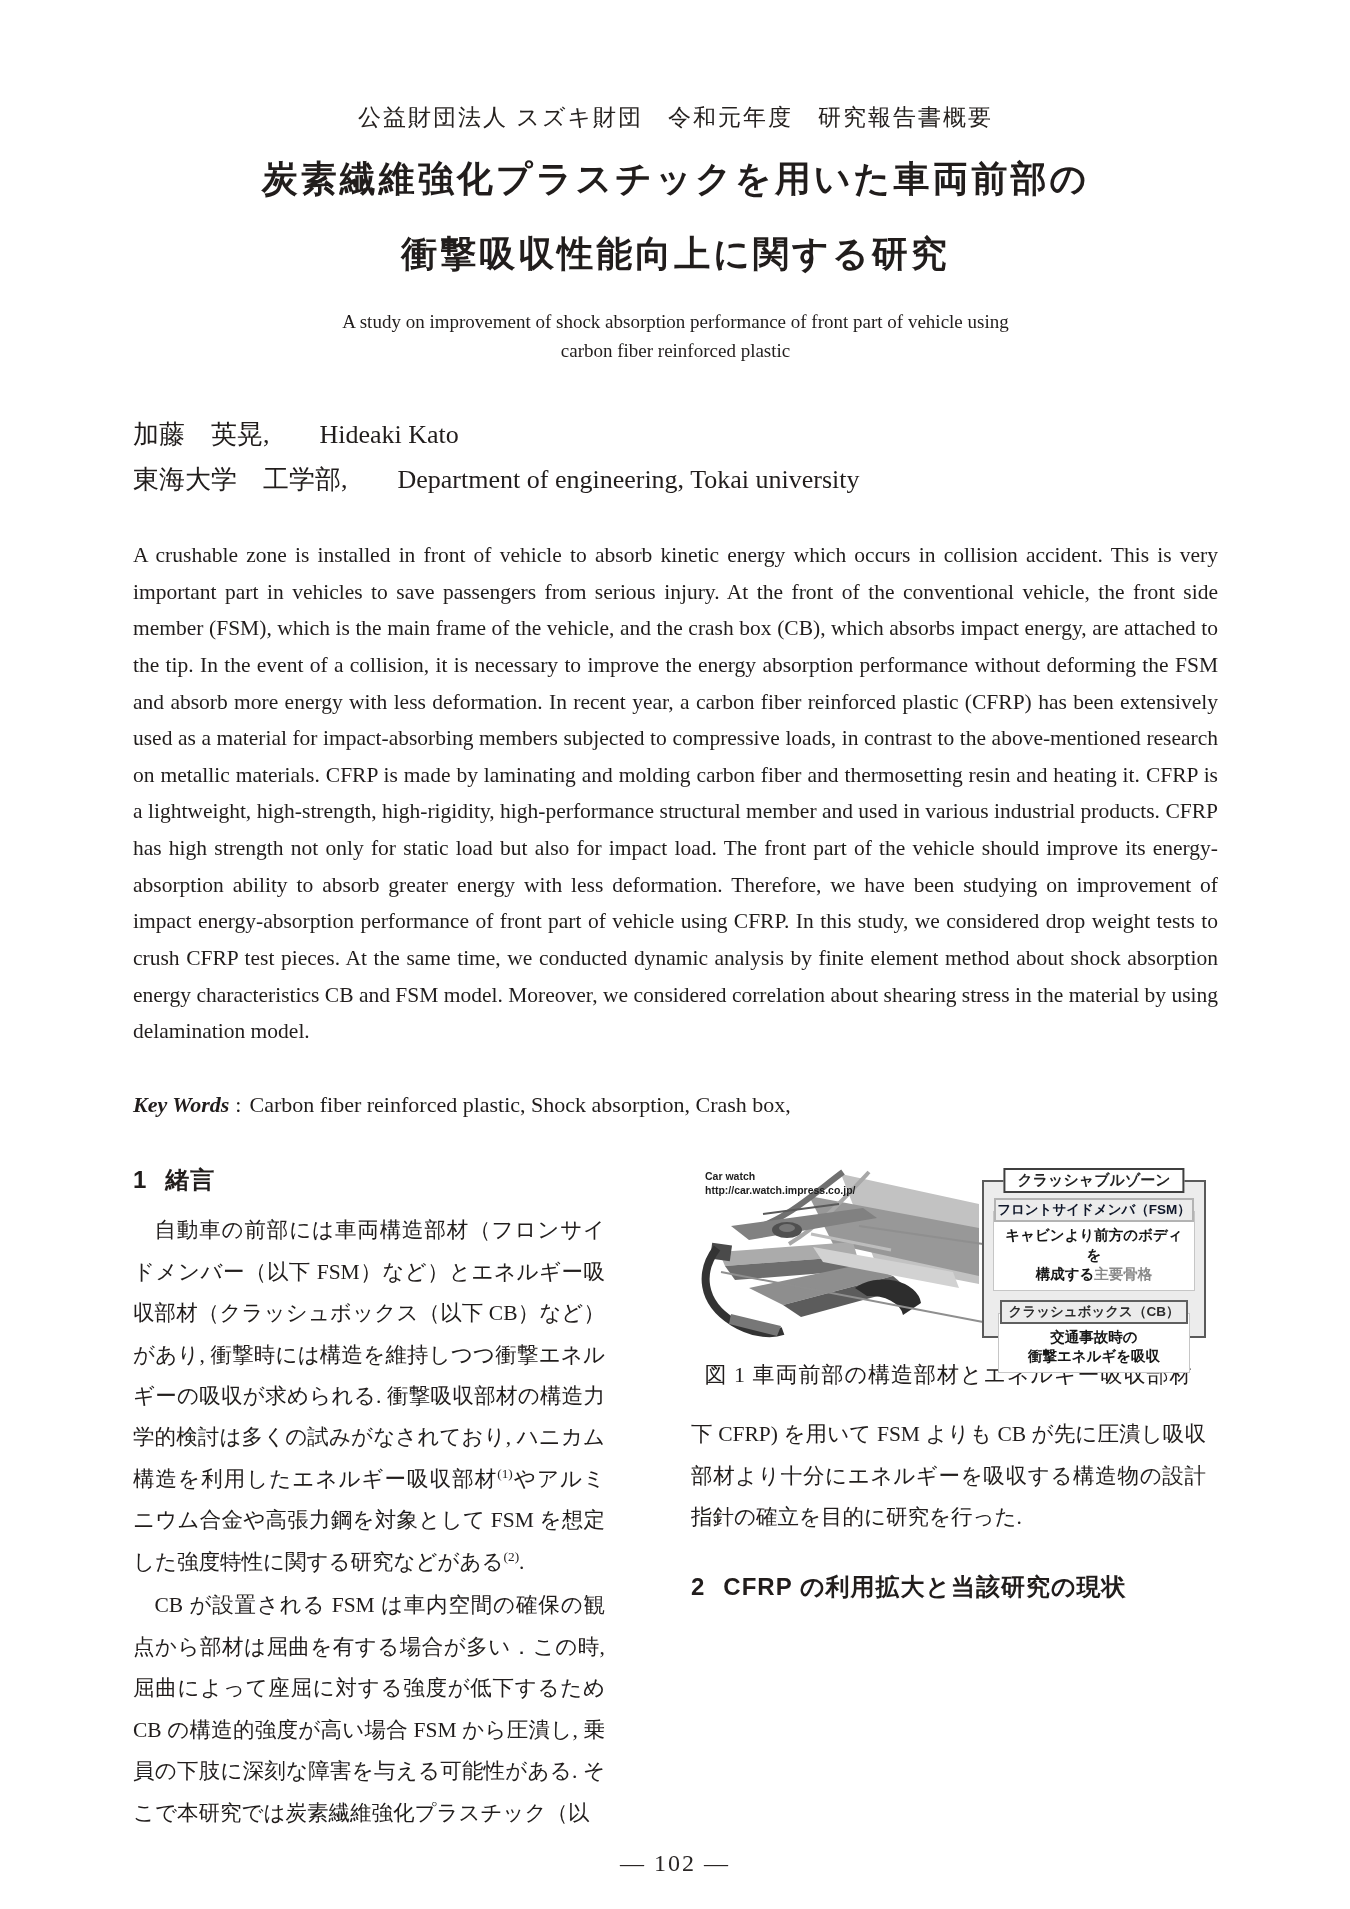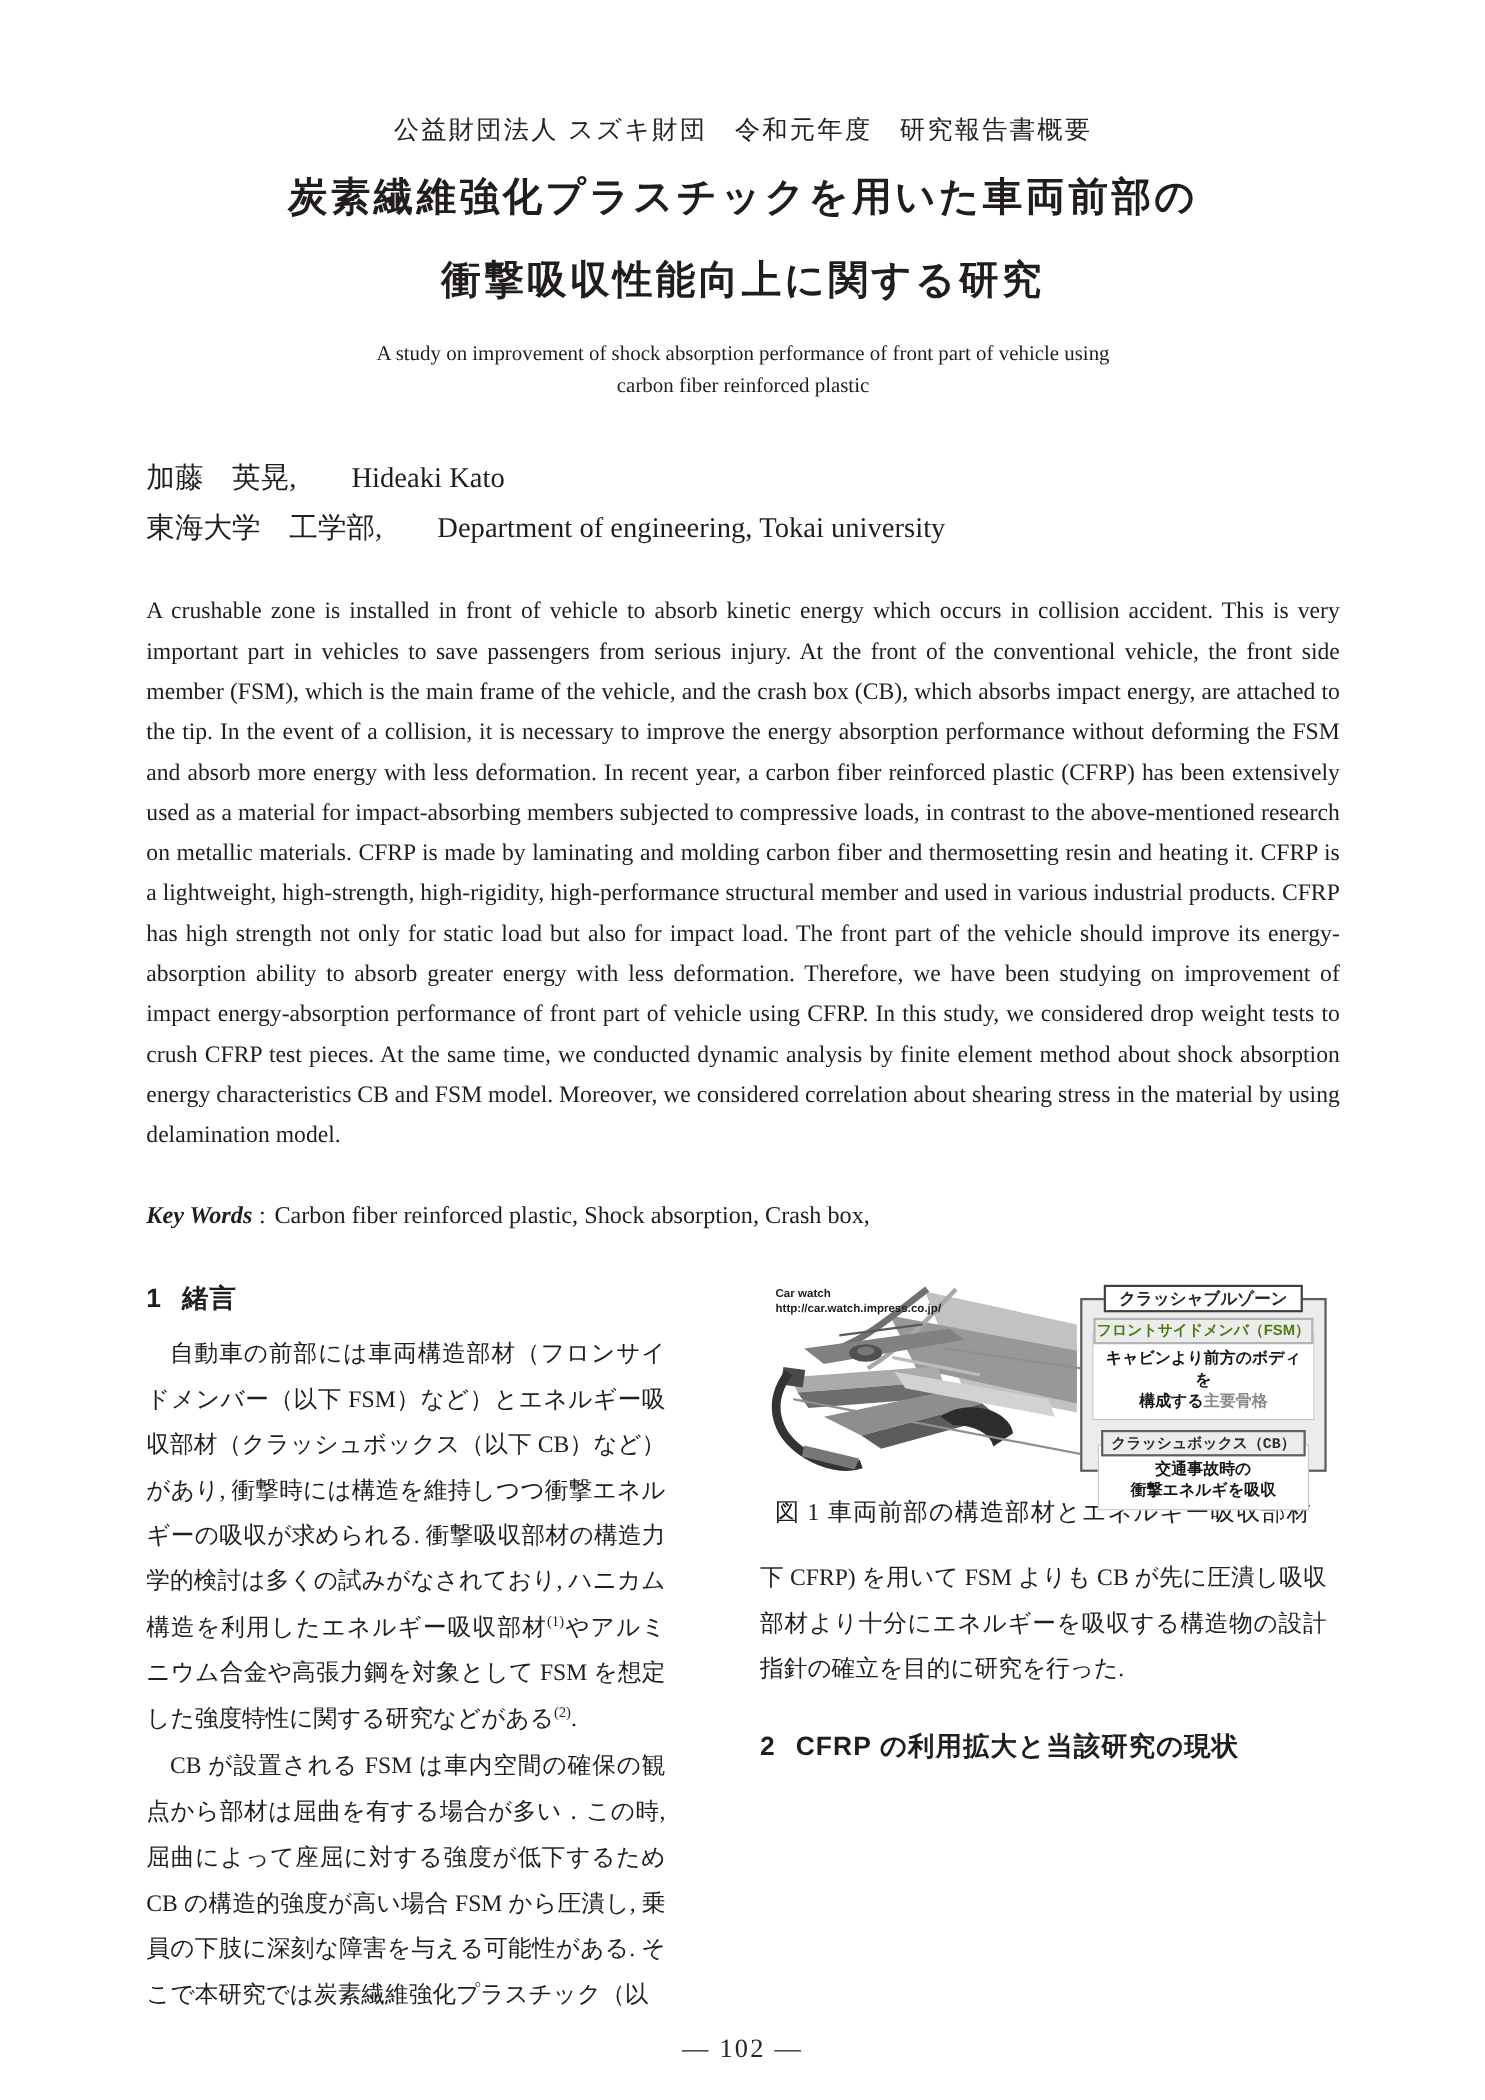--- a/index.html
+++ b/index.html
@@ -74,30 +74,30 @@
   }
   .zone-box {
     position:absolute; top:-14px; left:50%; transform:translateX(-50%);
     background:#ffffff; border:2px solid #3f3f3f; padding:1px 12px;
     font-size:15px; font-weight:bold; color:#242424; white-space:nowrap;
   }
   .fsm-group { margin:16px 9px 0; position:relative; }
   .fsm-label {
     position:relative; z-index:2; width:max-content; max-width:100%;
     margin:0 auto; border:2px solid #b3b3b3; background:#ececec;
-    color:#4d7c0f; font-size:13.5px; font-weight:bold;
+    color:#0f172a; font-size:13.5px; font-weight:bold;
     padding:1px 1px; white-space:nowrap;
   }
   .desc-box {
     background:#ffffff; border:1px solid #c6c6c6; margin-top:-11px;
     padding:14px 4px 5px; text-align:center;
     font-size:14.5px; font-weight:bold; color:#161616; line-height:1.35;
   }
   .gray-em { color:#8a8a8a; }
-  .cb-group { margin:9px 14px 16px; position:relative;font-family:Liberation Mono, monospace; }
+  .cb-group { margin:9px 14px 16px; position:relative; }
   .cb-label {
     position:relative; z-index:2; width:max-content; max-width:100%;
     margin:0 auto; border:2px solid #5f5f5f; background:#ececec;
     color:#2c2c2c; font-size:13.5px; font-weight:bold;
     padding:1px 7px; white-space:nowrap;
   }
   .fig-caption {
     margin-top:12px; text-align:center; font-size:22px; color:#211d1c;
     letter-spacing:1px;
   }

